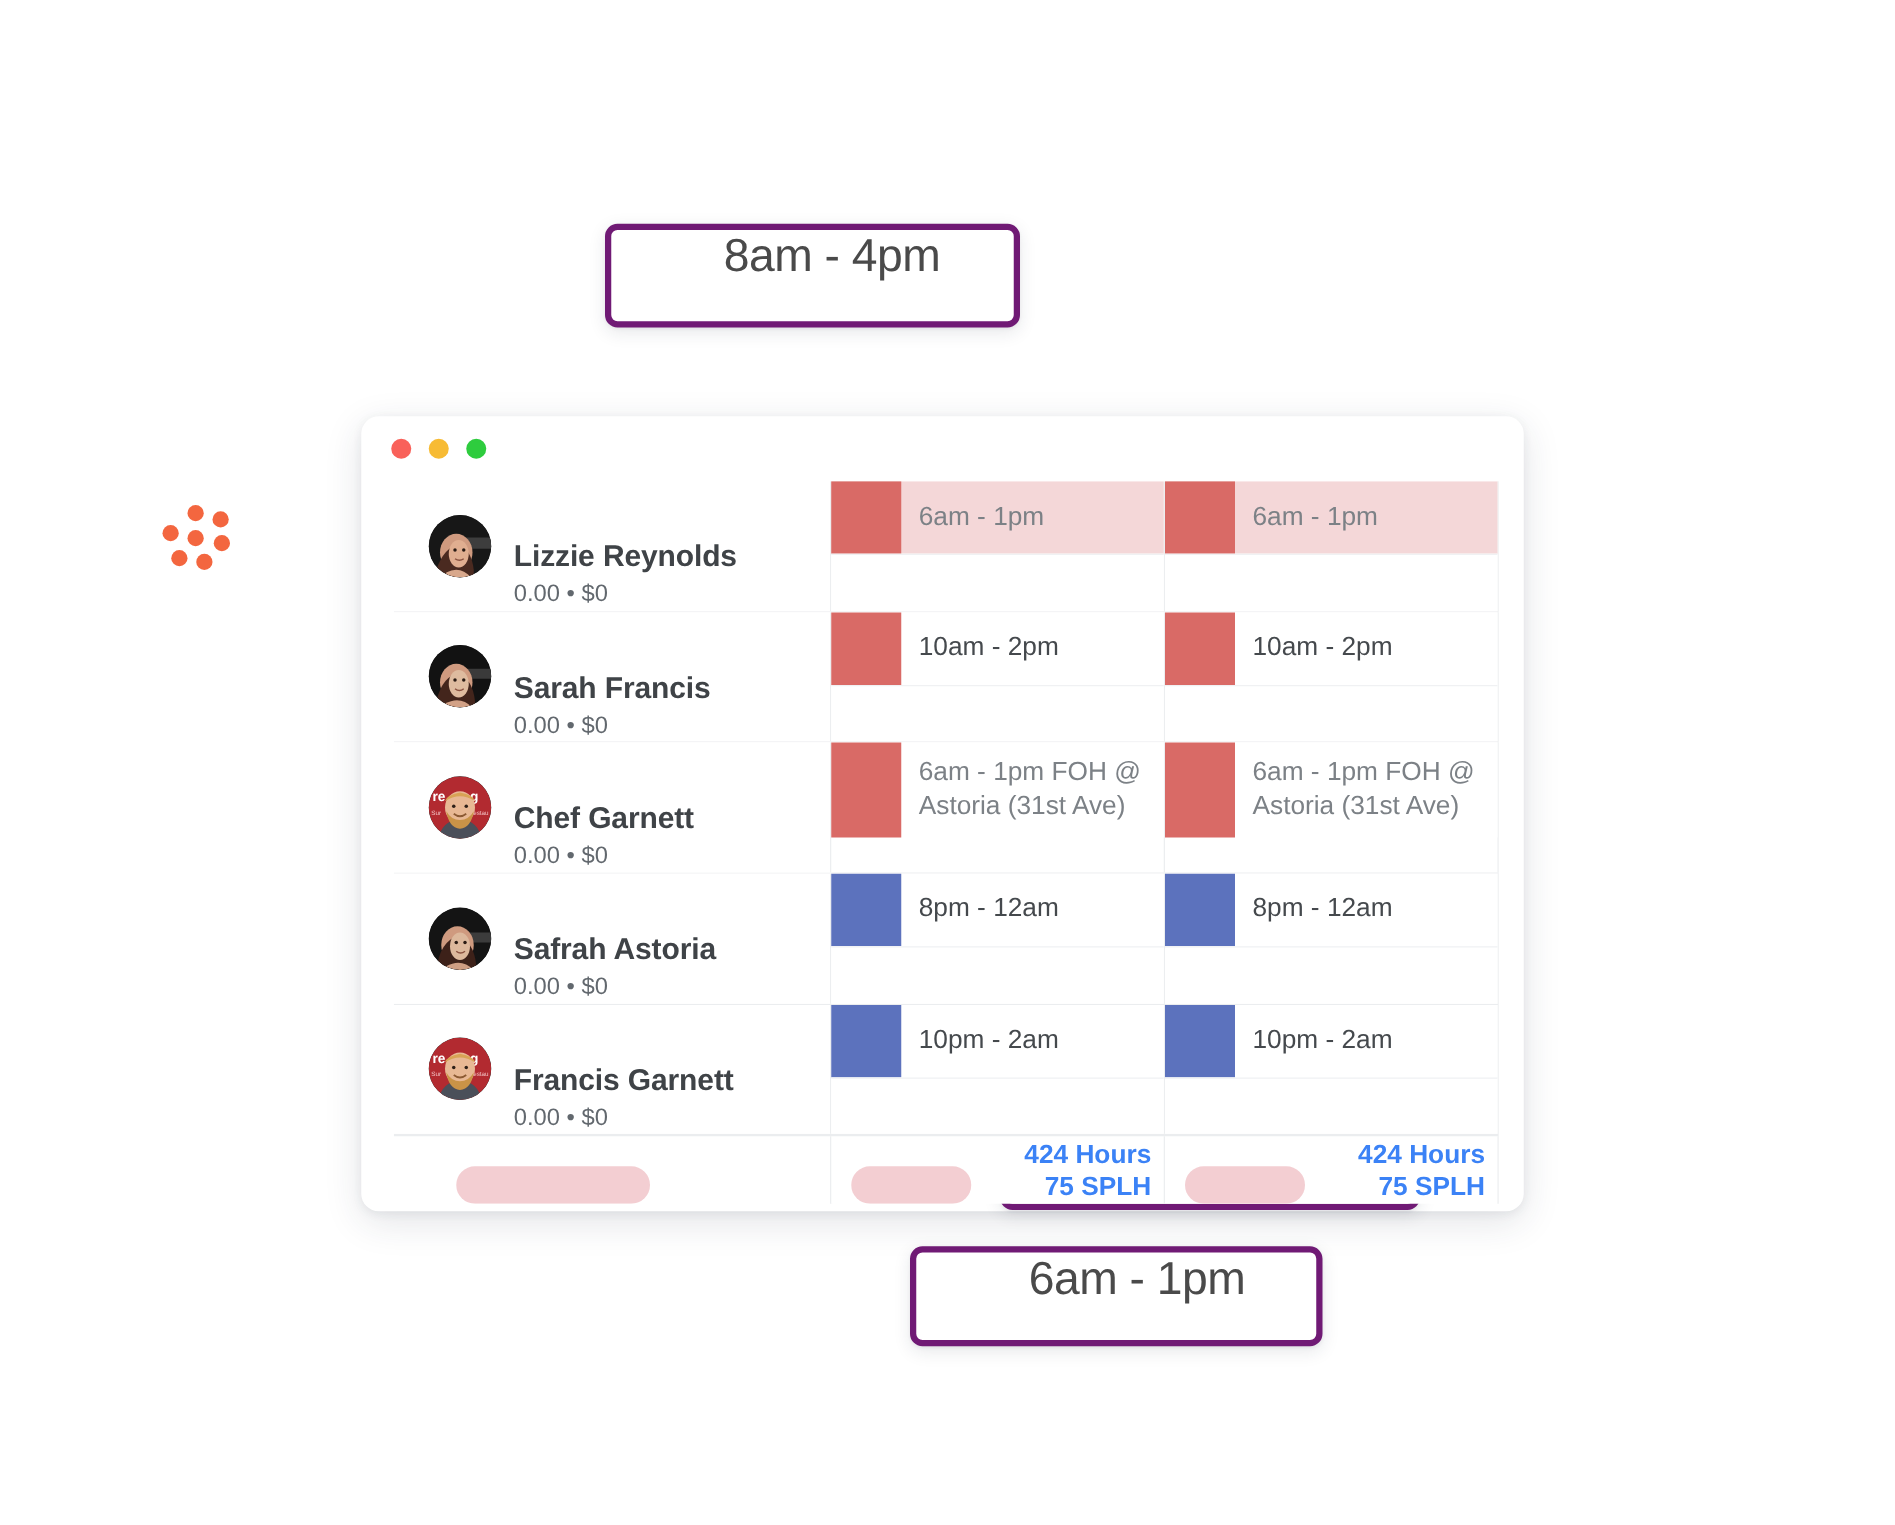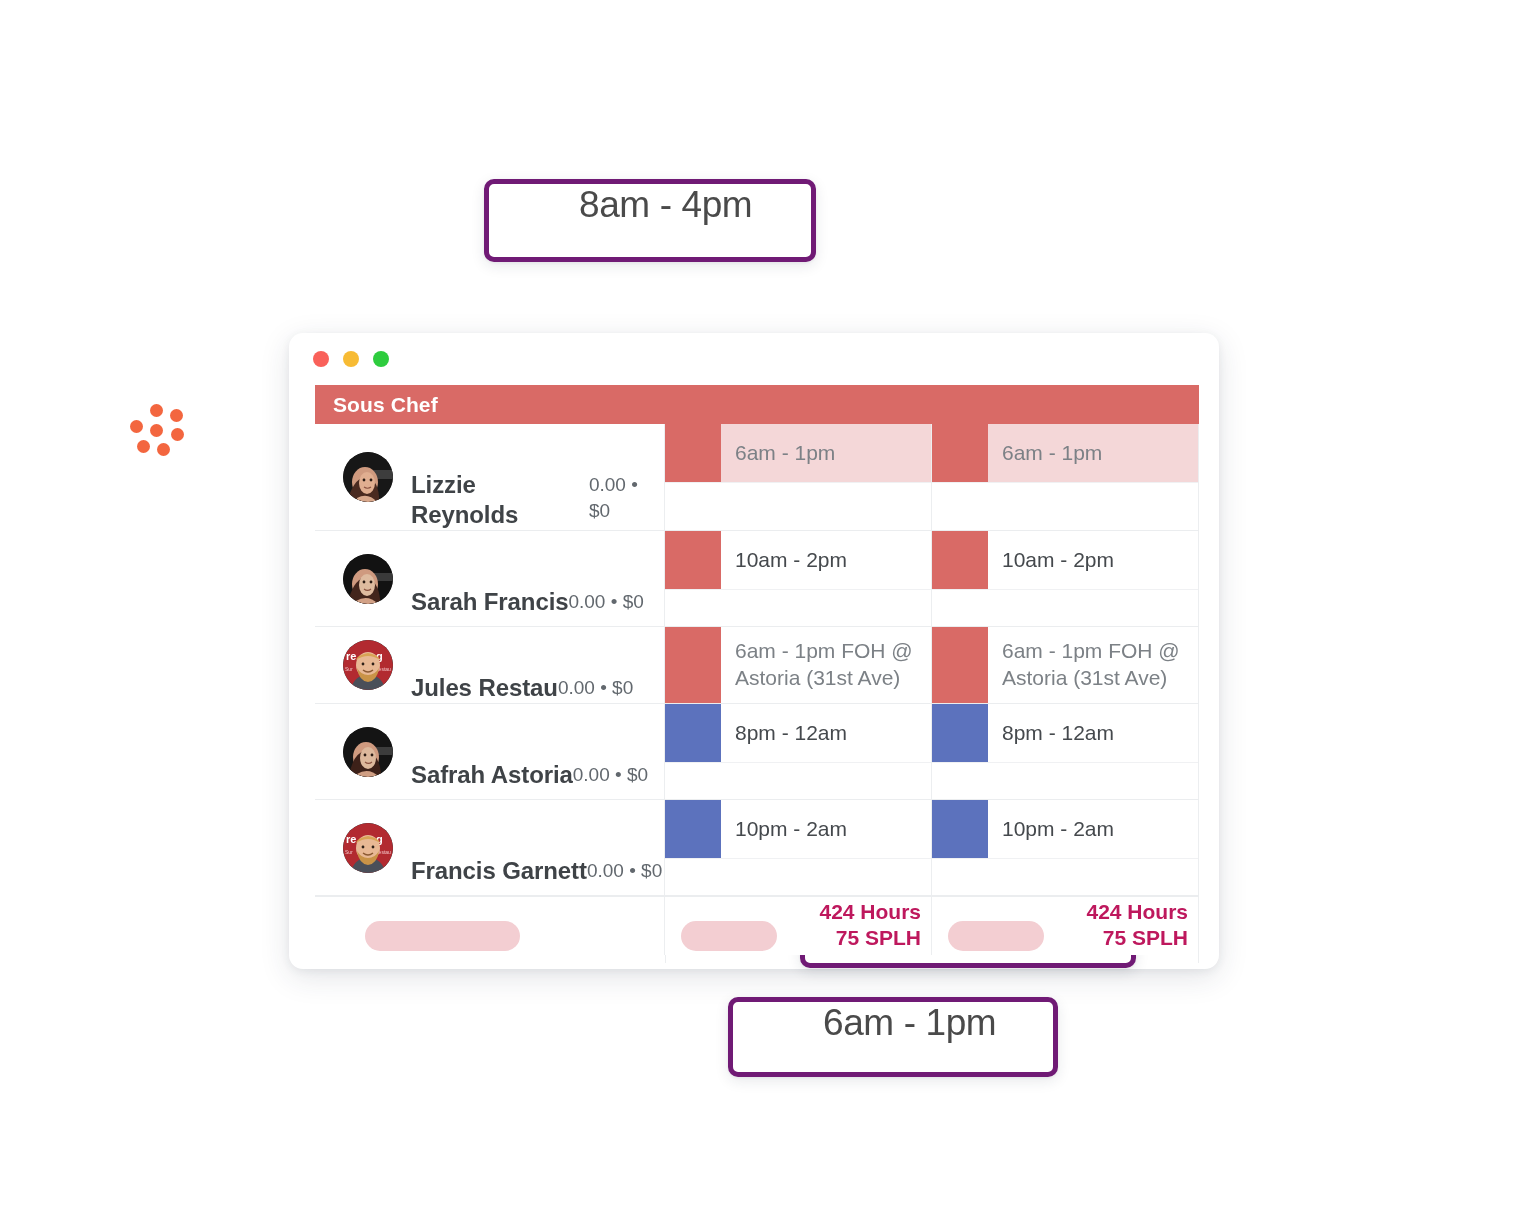--- a/index.html
+++ b/index.html
@@ -147,21 +147,21 @@
   .avatar {
     width: 50px;
     height: 50px;
     border-radius: 50%;
     flex: 0 0 50px;
     margin-right: 18px;
     overflow: hidden;
     position: relative;
     background: #2a2a2a;
   }
-  .emp-text { display: flex; flex-direction: row; justify-content: center; margin-top: 46px; }
+  .emp-text { display: flex; flex-direction: column; justify-content: center; margin-top: 46px; }
   .emp-name {
     font-size: 24px;
     font-weight: 700;
     color: #3f4347;
     letter-spacing: -0.1px;
     line-height: 1.25;
   }
   .emp-meta {
     font-size: 19px;
     color: #62686e;
@@ -234,21 +234,21 @@
     align-items: flex-end;
     justify-content: space-between;
     padding: 0 10px 4px 16px;
     box-sizing: border-box;
     border-right: 1px solid #eceef0;
   }
   .summary-day .pill.sm { width: 96px; }
   .summary-stats {
     text-align: right;
     font-size: 21px;
-    color: #be185d;
+    color: #3b82f6;
     line-height: 1.25;
     padding-bottom: 0;
   }
   .summary-stats .hrs { font-weight: 700; }
   .summary-stats .splh { font-weight: 700; }
 </style>
 </head>
 <body>
 
 <div class="chip" id="chip-top">
@@ -275,23 +275,20 @@
   </div>
 
   <div id="schedule">
 
     <div id="colgrid">
       <div class="vline" style="left:350px;"></div>
       <div class="vline" style="left:617px;"></div>
       <div class="vline" style="left:883px;"></div>
     </div>
 
-    <div class="group-header" style="background:#d96a66">
-      <span>Sous Chef</span>
-    </div>
 
     <div class="emp-row">
       <div class="emp-cell">
         <div class="avatar">
           <svg width="50" height="50" viewBox="0 0 50 50" aria-hidden="true">
             <defs>
                 <clipPath id="cw1">
                   <circle cx="25" cy="25" r="25"></circle>
                 </clipPath>
               </defs>
@@ -391,21 +388,21 @@
               <ellipse cx="25" cy="25" rx="12" ry="13" fill="#e8b894"></ellipse>
               <path d="M13 20 Q25 12 37 20 Q36 15 25 13 Q14 15 13 20" fill="#d8a355"></path>
               <path d="M14 28 Q16 41 25 42 Q34 41 36 28 Q32 35 25 35 Q18 35 14 28" fill="#c99347"></path>
               <circle cx="20" cy="24" r="1.4" fill="#2e2018"></circle>
               <circle cx="30" cy="24" r="1.4" fill="#2e2018"></circle>
               <path d="M20 30 Q25 34 30 30" stroke="#8c5a33" stroke-width="1.4" fill="none"></path>
             </g>
           </svg>
         </div>
         <div class="emp-text">
-          <div class="emp-name">Jules Restau</div>
+          <div class="emp-name">Chef Garnett</div>
           <div class="emp-meta">0.00 • $0</div>
         </div>
       </div>
       <div class="day-col">
         <div class="shift" style="background:#ffffff; min-height:76px;">
           <div class="bar" style="background:#d96a66"></div>
           <div class="shift-text">6am - 1pm FOH @ Astoria (31st Ave)</div>
         </div>
       </div>
       <div class="day-col">

